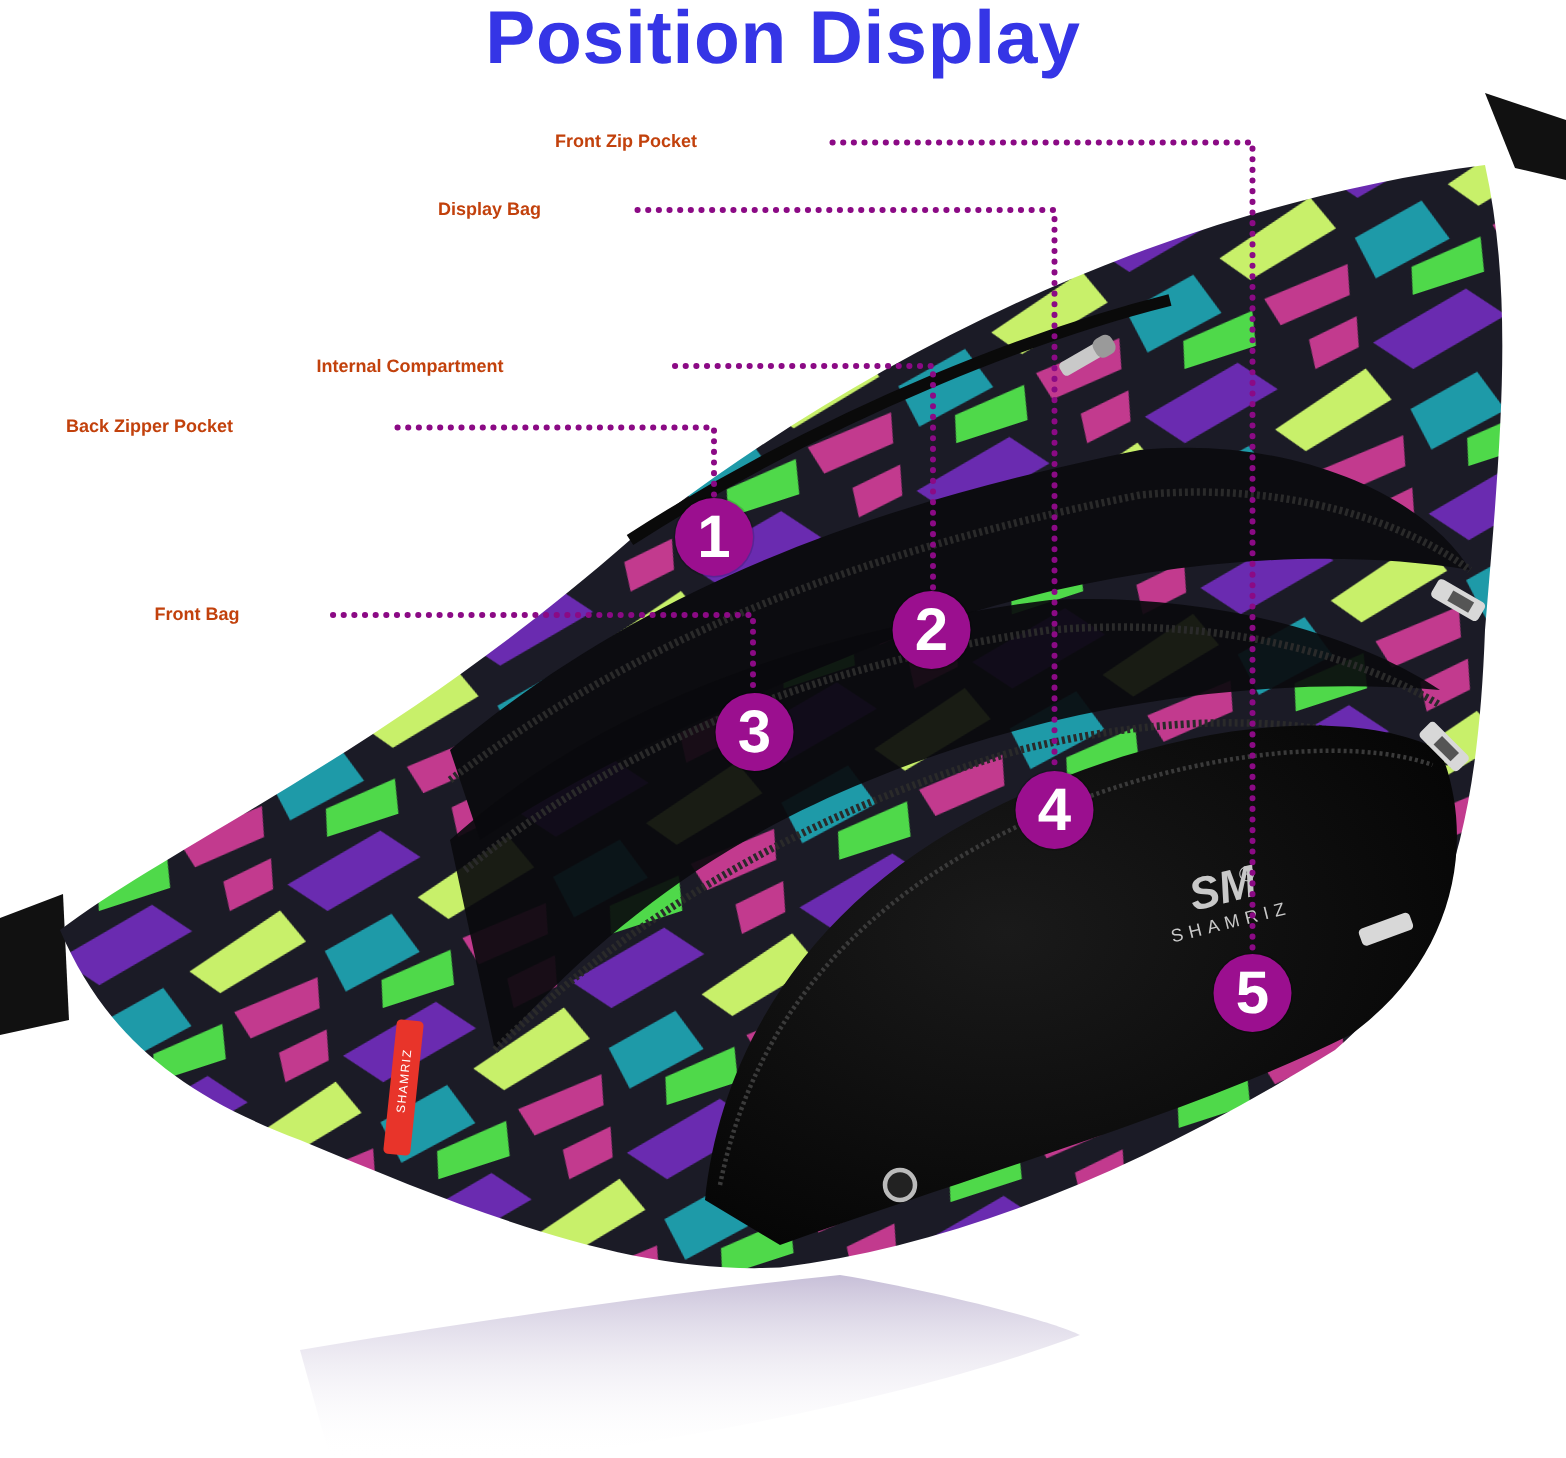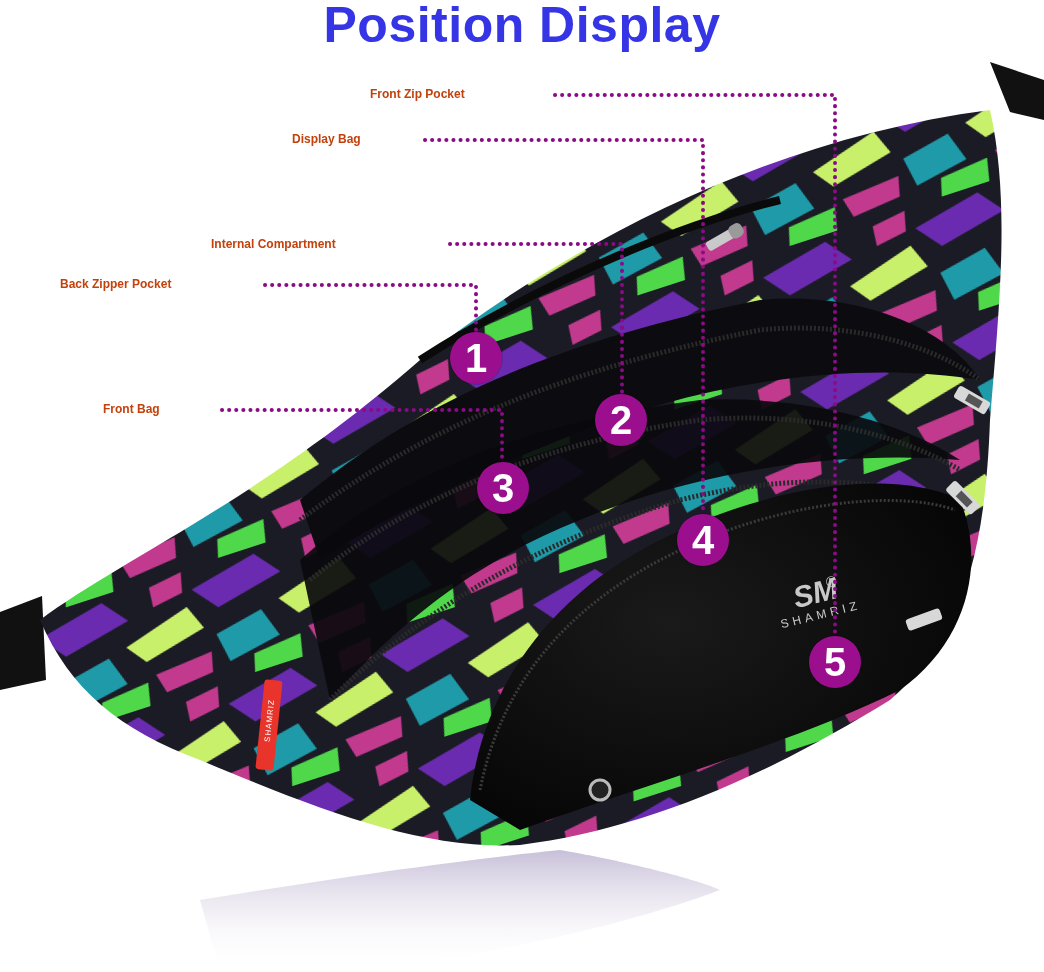--- a/index.html
+++ b/index.html
@@ -109,21 +109,21 @@
 
       <polyline points="222,410 502,410 502,460"></polyline>
     </g>
   </svg>
 
   <div class="title">Position Display</div>
 
   <div class="label" style="left:370px;top:82px;">Front Zip Pocket</div>
   <div class="label" style="left:292px;top:127px;">Display Bag</div>
   <div class="label" style="left:196px;top:232px;margin-left:15px;">Internal Compartment</div>
-  <div class="label" style="left:60px;top:272px;">Back Zipper Pocket</div>
+  <div class="label" style="left:44px;top:272px;">Back Zipper Pocket</div>
   <div class="label" style="left:103px;top:397px;">Front Bag</div>
 
   <div class="badge" style="left:450px;top:332px;">1</div>
   <div class="badge" style="left:595px;top:394px;">2</div>
   <div class="badge" style="left:477px;top:462px;">3</div>
   <div class="badge" style="left:677px;top:514px;">4</div>
   <div class="badge" style="left:809px;top:636px;">5</div>
 
 </div>
 

